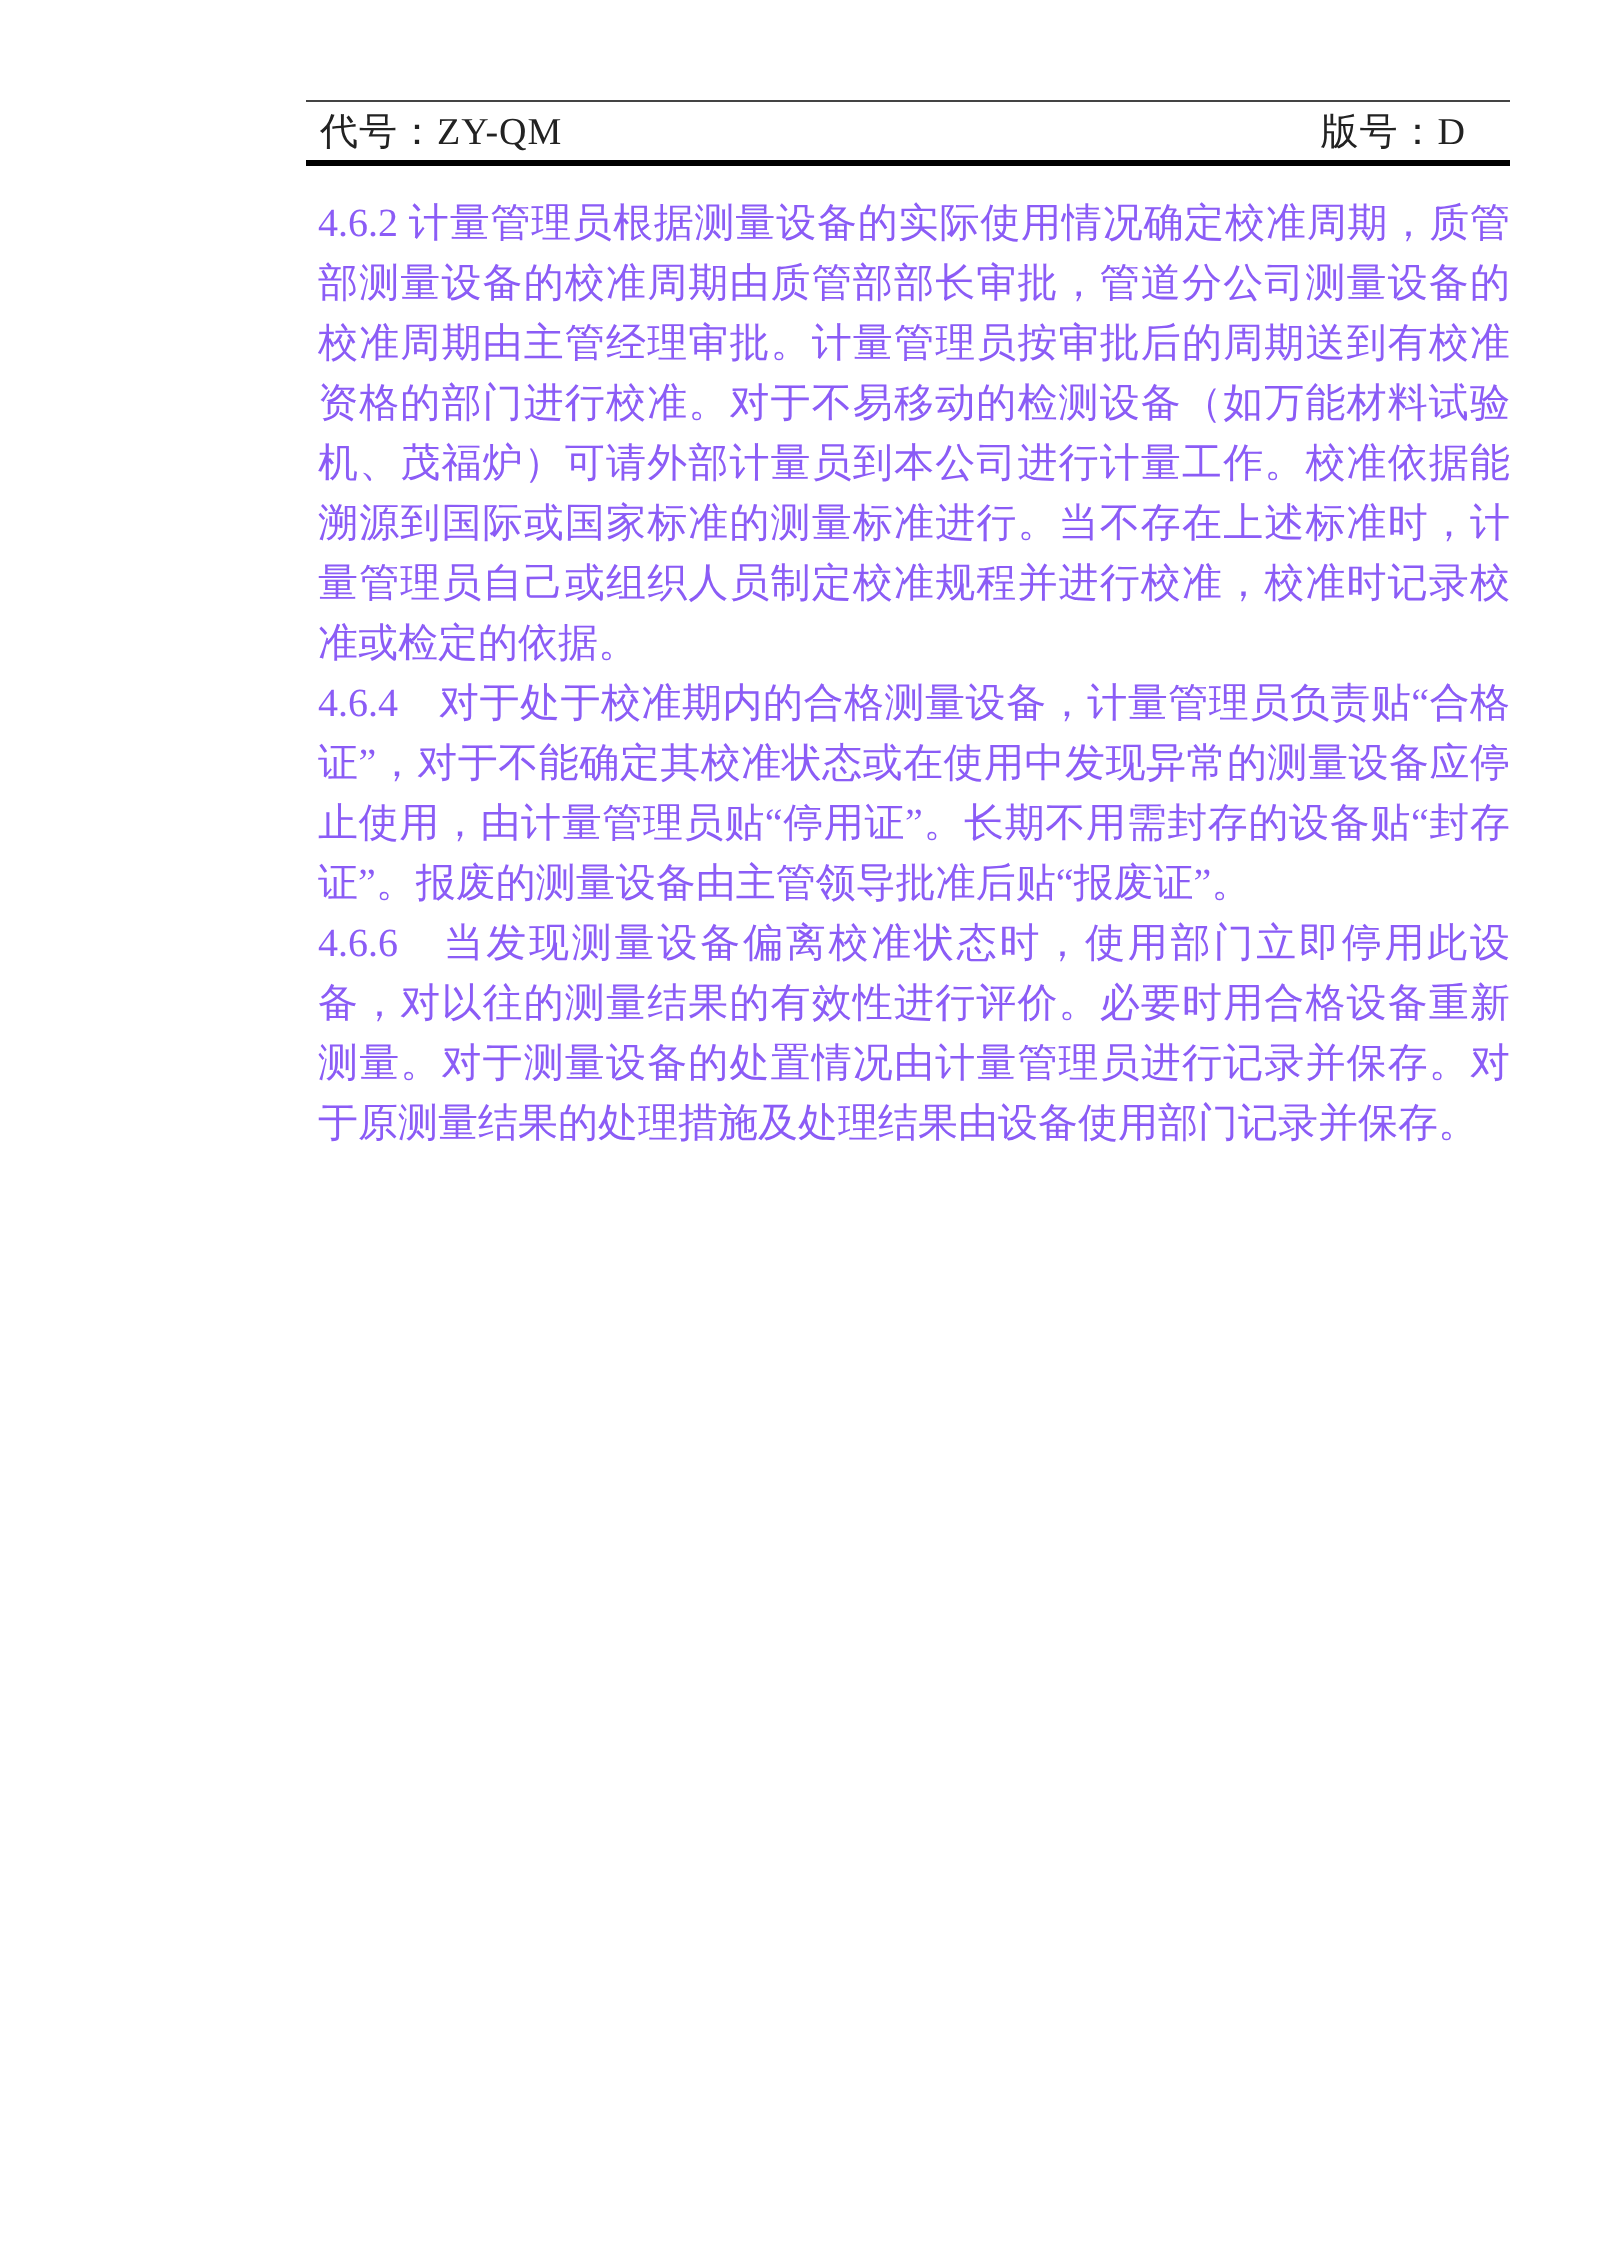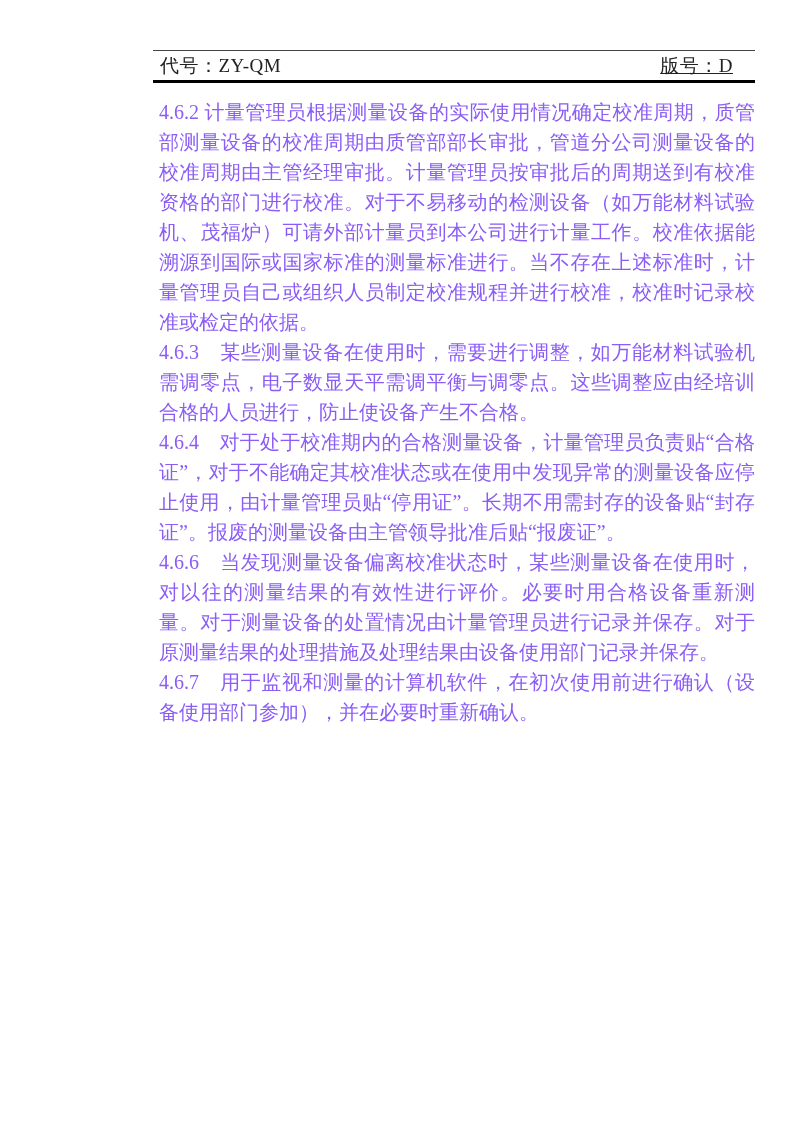--- a/index.html
+++ b/index.html
@@ -30,21 +30,20 @@
     font-size: 19px;
     letter-spacing: 0.5px;
     white-space: nowrap;
   }
   .header-code {
     padding-left: 7px;
   }
   .header-version {
     margin-left: auto;
     padding-right: 22px;
-    text-decoration: underline;
   }
   .header-title {
     position: absolute;
     left: 0;
     right: 0;
     text-align: center;
     letter-spacing: 1px;
   }
   .doc-body {
     position: absolute;
@@ -67,19 +66,17 @@
 
 <div class="page">
 
   <div class="doc-header">
     <span class="header-code">代号：ZY-QM</span>
     <span class="header-version">版号：D</span>
   </div>
 
   <div class="doc-body">
     <p>4.6.2 计量管理员根据测量设备的实际使用情况确定校准周期，质管部测量设备的校准周期由质管部部长审批，管道分公司测量设备的校准周期由主管经理审批。计量管理员按审批后的周期送到有校准资格的部门进行校准。对于不易移动的检测设备（如万能材料试验机、茂福炉）可请外部计量员到本公司进行计量工作。校准依据能溯源到国际或国家标准的测量标准进行。当不存在上述标准时，计量管理员自己或组织人员制定校准规程并进行校准，校准时记录校准或检定的依据。</p>
-    <p>4.6.3　某些测量设备在使用时，需要进行调整，如万能材料试验机需调零点，电子数显天平需调平衡与调零点。这些调整应由经培训合格的人员进行，防止使设备产生不合格。</p>
     <p>4.6.4　对于处于校准期内的合格测量设备，计量管理员负责贴“合格证”，对于不能确定其校准状态或在使用中发现异常的测量设备应停止使用，由计量管理员贴“停用证”。长期不用需封存的设备贴“封存证”。报废的测量设备由主管领导批准后贴“报废证”。</p>
-    <p>4.6.6　当发现测量设备偏离校准状态时，某些测量设备在使用时，对以往的测量结果的有效性进行评价。必要时用合格设备重新测量。对于测量设备的处置情况由计量管理员进行记录并保存。对于原测量结果的处理措施及处理结果由设备使用部门记录并保存。</p>
-    <p>4.6.7　用于监视和测量的计算机软件，在初次使用前进行确认（设备使用部门参加），并在必要时重新确认。</p>
+    <p>4.6.6　当发现测量设备偏离校准状态时，使用部门立即停用此设备，对以往的测量结果的有效性进行评价。必要时用合格设备重新测量。对于测量设备的处置情况由计量管理员进行记录并保存。对于原测量结果的处理措施及处理结果由设备使用部门记录并保存。</p>
   </div>
 
 </div>
 
 </body></html>

